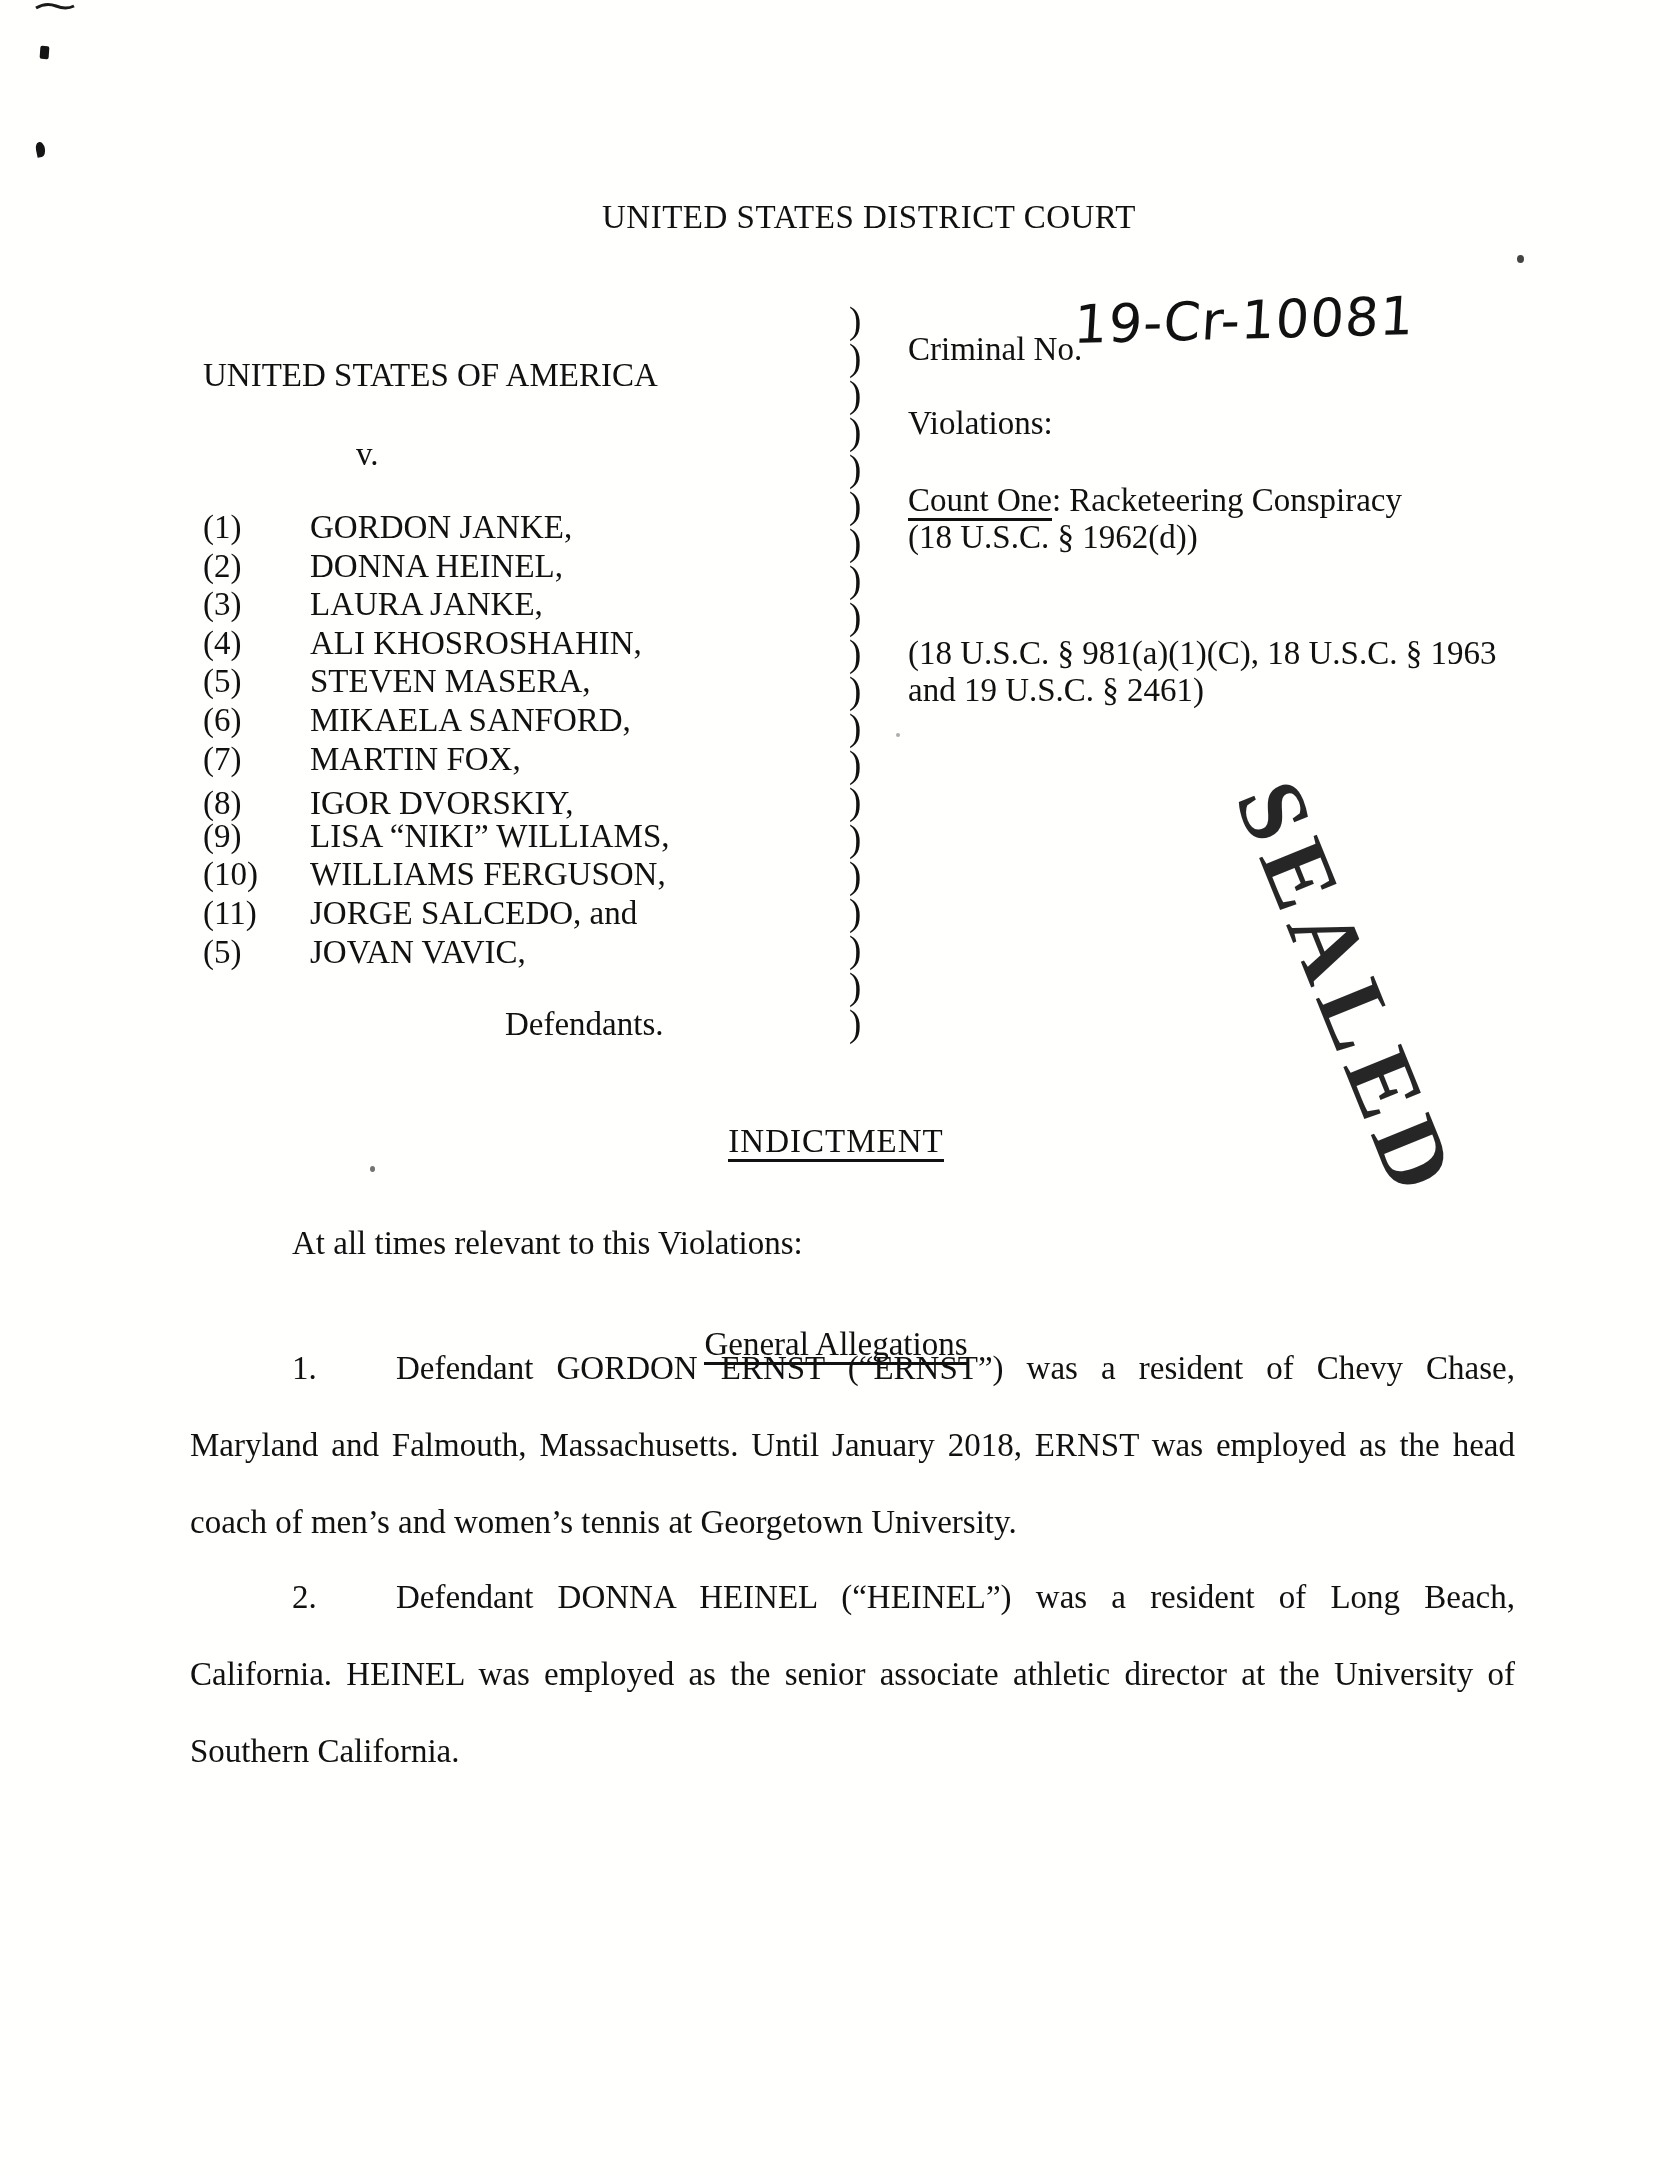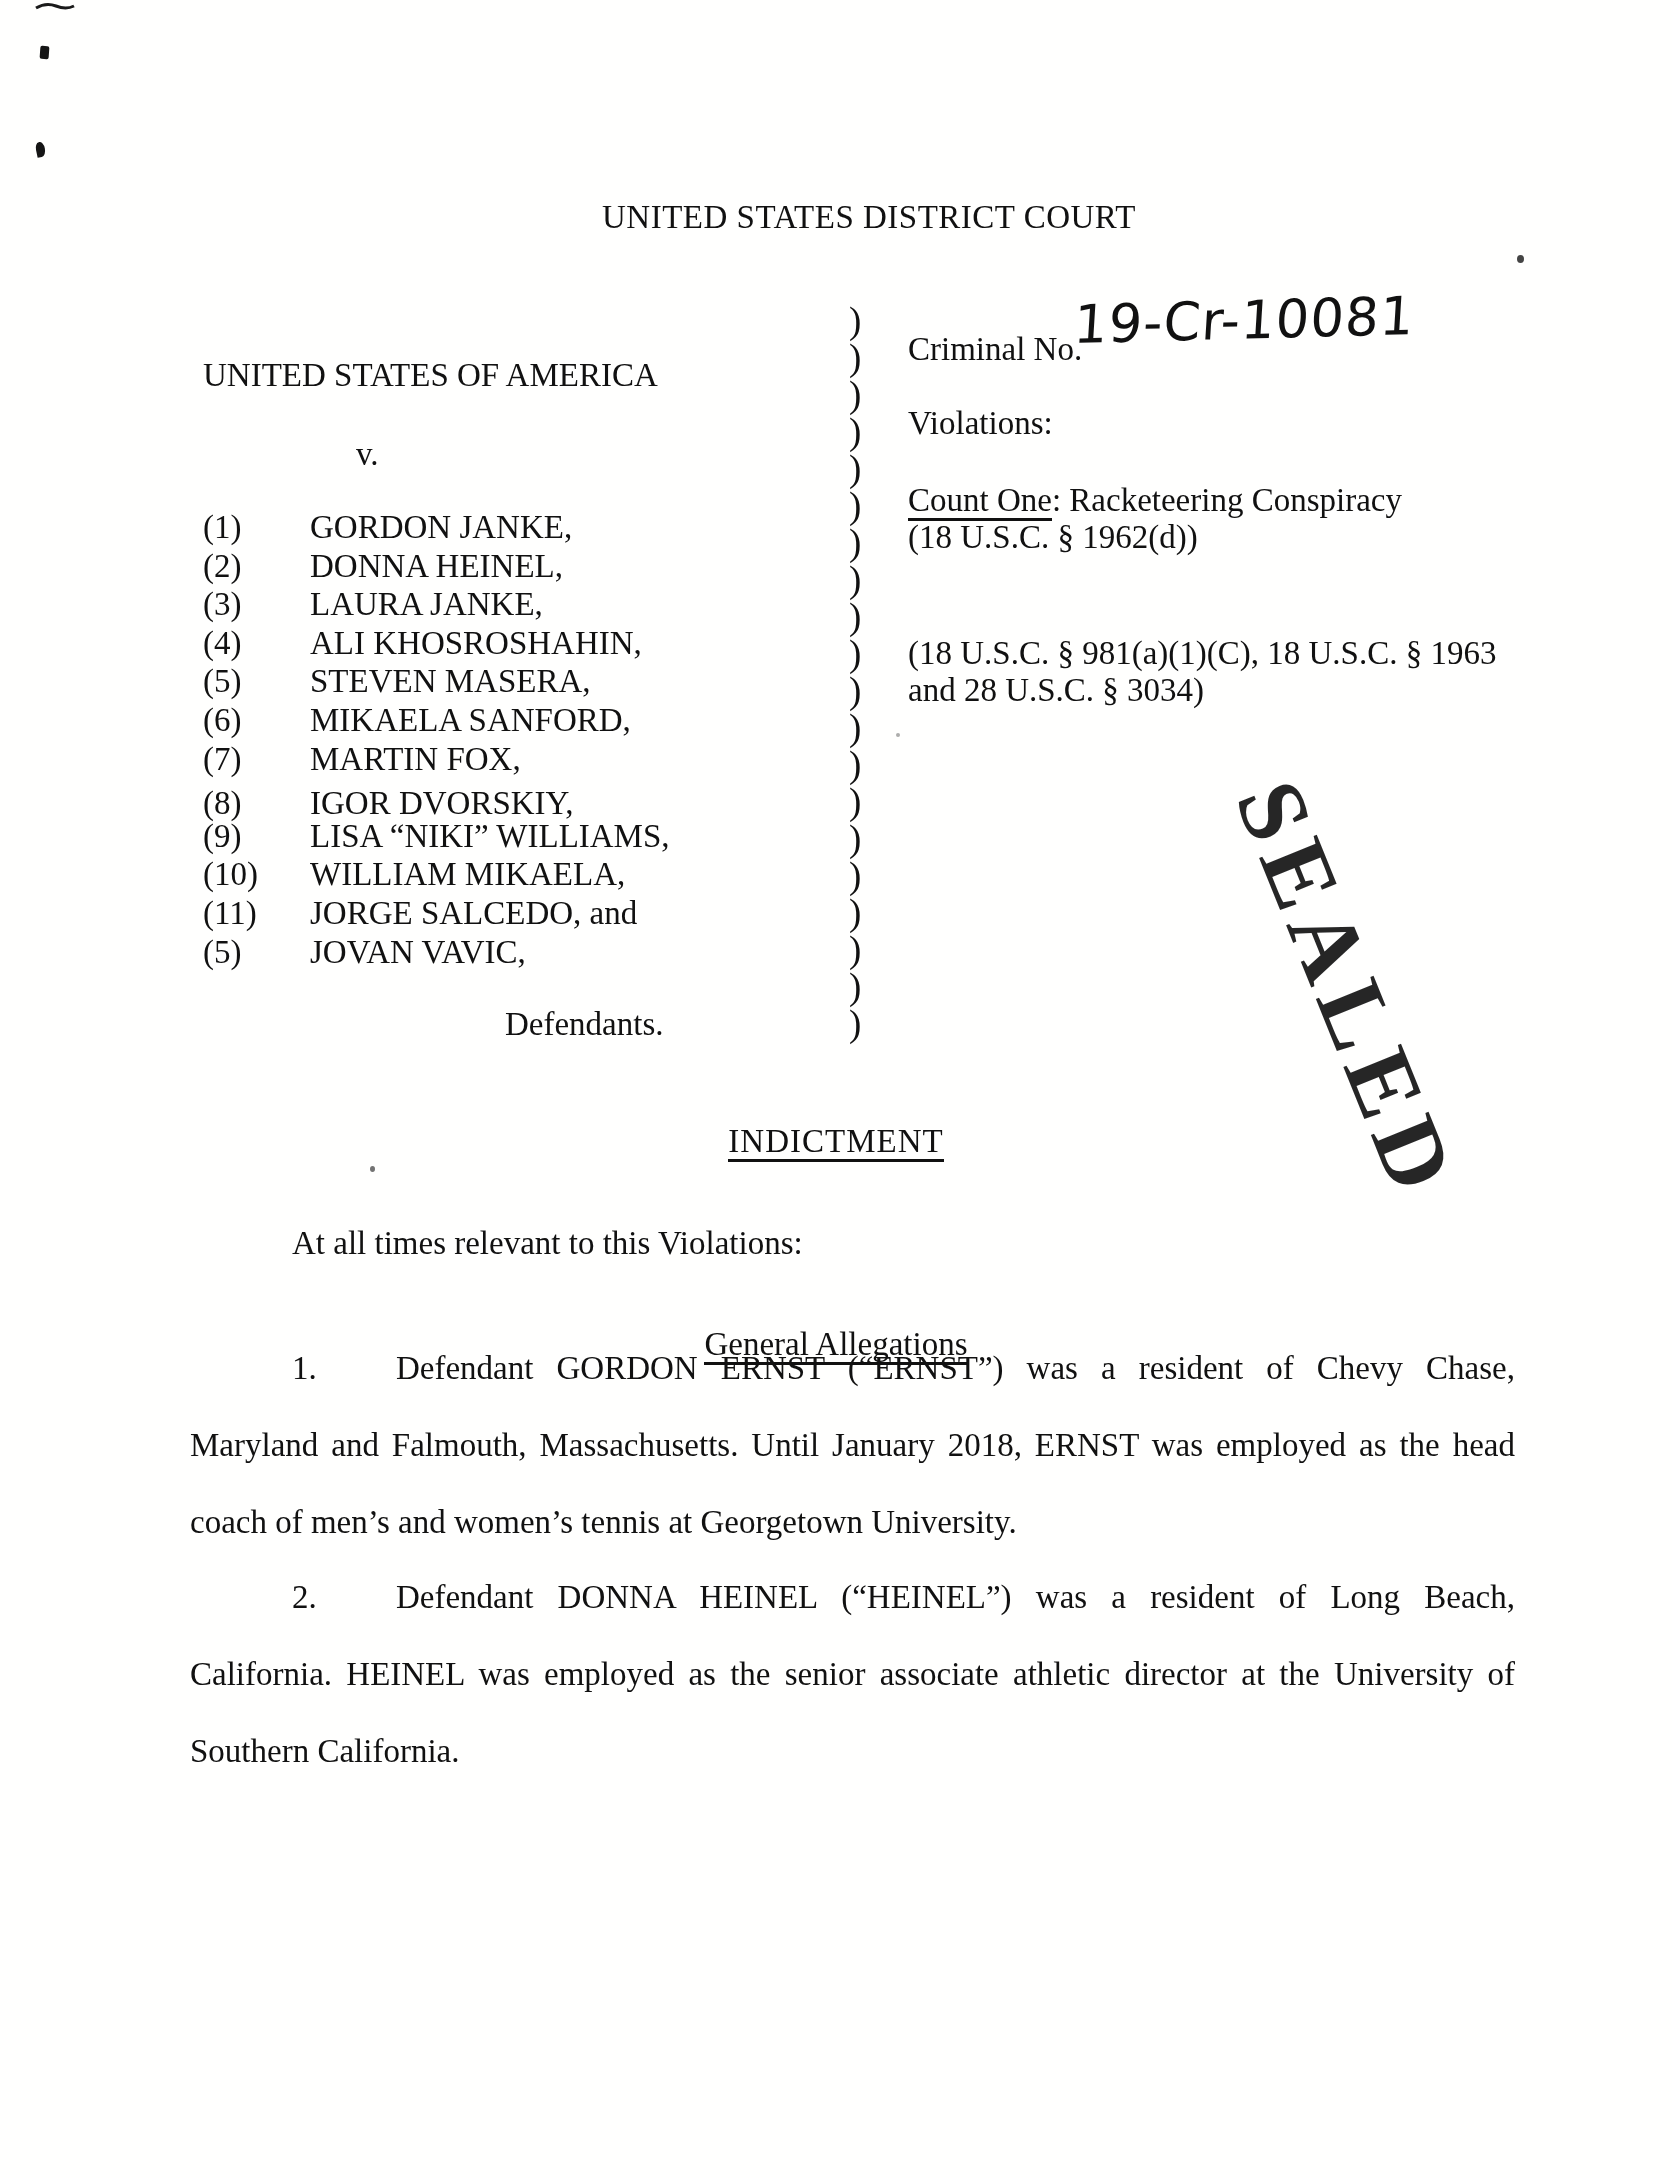--- a/index.html
+++ b/index.html
@@ -64,21 +64,21 @@
 
   <div class="def-row" style="top:507px;"><span class="def-num">(1)</span><span>GORDON JANKE,</span></div>
   <div class="def-row" style="top:546px;"><span class="def-num">(2)</span><span>DONNA HEINEL,</span></div>
   <div class="def-row" style="top:584px;"><span class="def-num">(3)</span><span>LAURA JANKE,</span></div>
   <div class="def-row" style="top:623px;"><span class="def-num">(4)</span><span>ALI KHOSROSHAHIN,</span></div>
   <div class="def-row" style="top:661px;"><span class="def-num">(5)</span><span>STEVEN MASERA,</span></div>
   <div class="def-row" style="top:700px;"><span class="def-num">(6)</span><span>MIKAELA SANFORD,</span></div>
   <div class="def-row" style="top:739px;"><span class="def-num">(7)</span><span>MARTIN FOX,</span></div>
   <div class="def-row" style="top:783px;"><span class="def-num">(8)</span><span>IGOR DVORSKIY,</span></div>
   <div class="def-row" style="top:816px;"><span class="def-num">(9)</span><span>LISA “NIKI” WILLIAMS,</span></div>
-  <div class="def-row" style="top:854px;"><span class="def-num">(10)</span><span>WILLIAM MIKAELA,</span></div>
+  <div class="def-row" style="top:854px;"><span class="def-num">(10)</span><span>WILLIAMS FERGUSON,</span></div>
   <div class="def-row" style="top:893px;"><span class="def-num">(11)</span><span>JORGE SALCEDO, and</span></div>
   <div class="def-row" style="top:932px;"><span class="def-num">(5)</span><span>JOVAN VAVIC,</span></div>
 
   <div class="abs" style="left:505px;top:1004px;">Defendants.</div>
 
   <div class="sep-col">)
 )
 )
 )
 )
@@ -99,21 +99,21 @@
 )</div>
 
   <div class="abs rcol" style="top:329px;">Criminal No.</div>
   <div class="handwriting">19-Cr-10081</div>
   <div class="abs rcol" style="top:403px;">Violations:</div>
 
   <div class="abs rcol" style="top:480px;"><span class="u">Count One</span><span>: Racketeering Conspiracy</span></div>
   <div class="abs rcol" style="top:517px;">(18 U.S.C. § 1962(d))</div>
 
   <div class="abs rcol" style="top:633px;">(18 U.S.C. § 981(a)(1)(C), 18 U.S.C. § 1963</div>
-  <div class="abs rcol" style="top:670px;">and 28 U.S.C. § 3034)</div>
+  <div class="abs rcol" style="top:670px;">and 19 U.S.C. § 2461)</div>
 
   <div class="stamp">SEALED</div>
 
   <div class="abs centered" style="top:1121px;"><span class="u" style="letter-spacing:1px;">INDICTMENT</span></div>
 
   <div class="abs" style="left:292px;top:1223px;">At all times relevant to this Violations:</div>
 
   <div class="abs centered" style="top:1324px;"><span class="u">General Allegations</span></div>
 
   <div class="para" style="top:1348px;">

